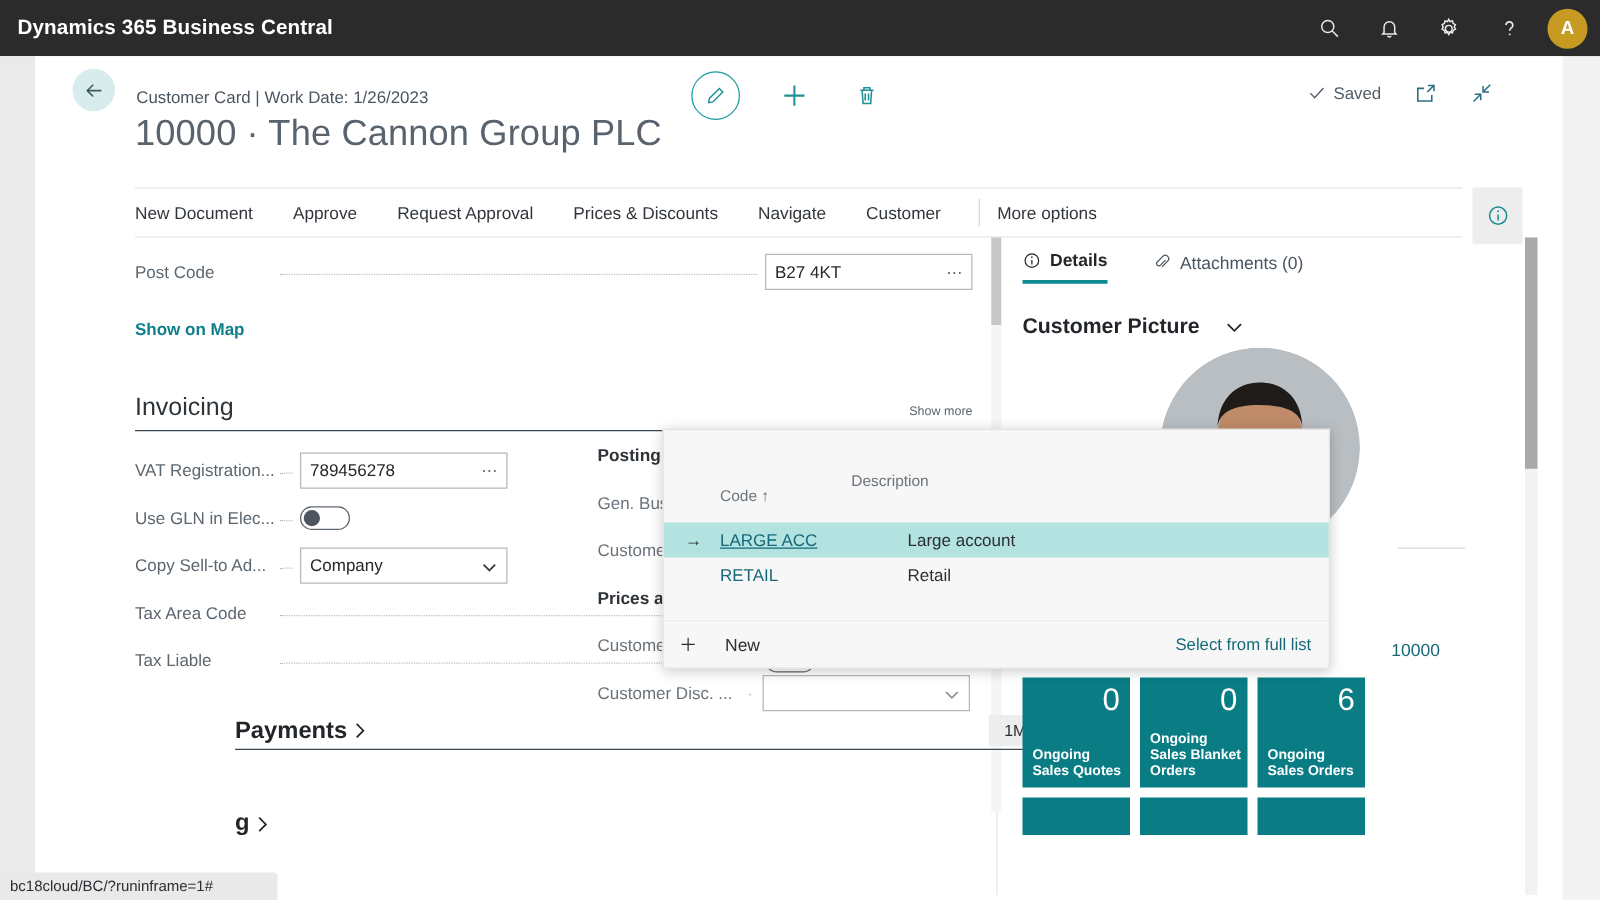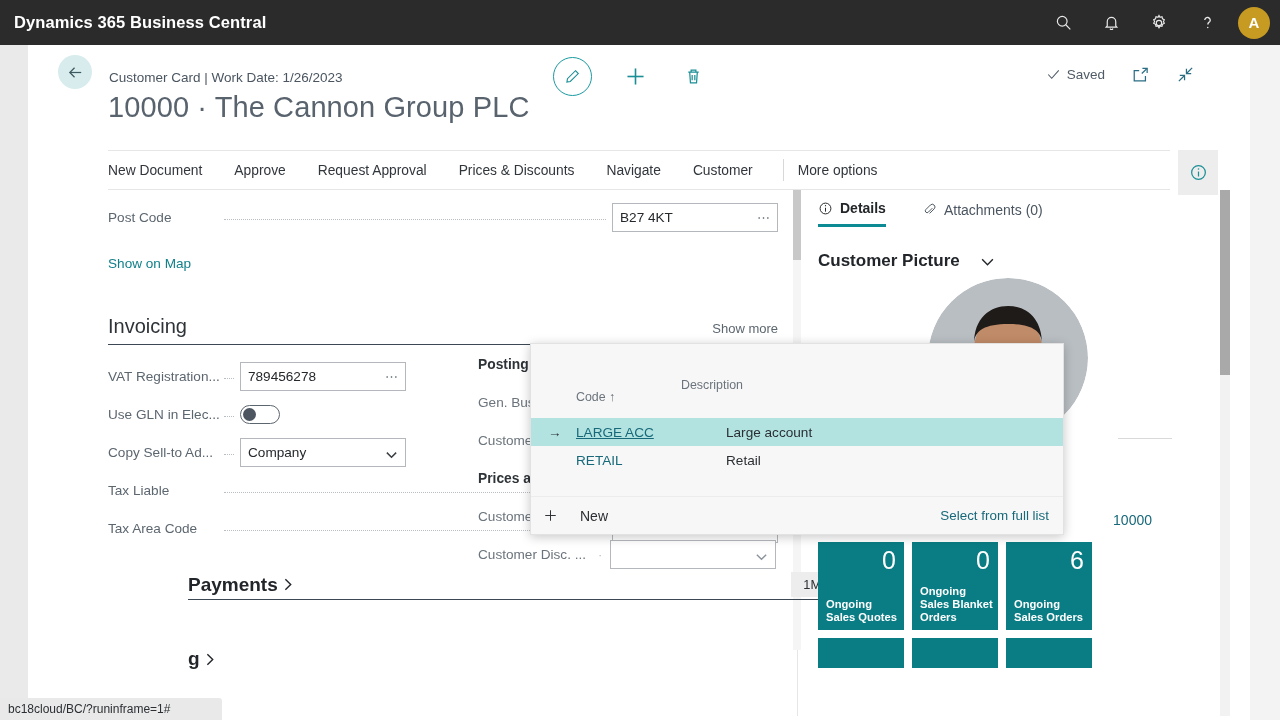--- a/index.html
+++ b/index.html
@@ -147,28 +147,28 @@
   }
   .chev-light { color: #8c949b; }
   .toggle {
     width: 40px; height: 19px; border-radius: 10px; border: 1px solid #5c666f;
     background: #fff; position: relative;
   }
   .toggle .knob {
     position: absolute; left: 2px; top: 2px; width: 13px; height: 13px;
     border-radius: 50%; background: #4c5560;
   }
-  .link-teal { color: #11808a; font-size: 13.6px; font-weight: 400; }
+  .link-teal { color: #11808a; font-size: 13.6px; font-weight: 700; }
 
   .sec-head {
     font-size: 20px; color: #2e3338; font-weight: 400;
     padding-bottom: 6px; display: flex; align-items: baseline;
   }
   .sec-rule { border-bottom: 1px solid #3c4854; width: 643px; }
-  .show-more { font-size: 13px; color: #5c666f; margin-left: auto; }
+  .show-more { font-size: 10px; color: #5c666f; margin-left: auto; }
 
   
   .mid-col { position: absolute; left: 370px; top: 0; width: 300px; }
   .mid-head { font-size: 13.8px; font-weight: 700; color: #2e3338; height: 38px; display: flex; align-items: center; }
   .mid-row { display: flex; align-items: center; height: 38px; }
   .mid-label { width: 118px; font-size: 13.6px; color: #6b747c; white-space: nowrap; overflow: hidden; }
   .mid-dot { color: #b9bec3; font-size: 13px; margin-left: 2px; }
 
   
   .popup {
@@ -416,39 +416,39 @@
           <div class="tbox">Company</div>
           <div class="chev">
             <svg width="13" height="13" viewBox="0 0 14 14" fill="none" stroke="currentColor" stroke-width="1.6">
                 <polyline points="2,5 7,10 12,5"></polyline>
               </svg>
           </div>
         </div>
       </div>
 
       <div class="field-row">
-        <div class="field-label">Tax Liable</div>
-        <div class="dots"></div>
-        <div class="ctrl">
-          <div class="toggle">
-              <div class="knob"></div>
-            </div>
-        </div>
-      </div>
-
-      <div class="field-row">
         <div class="field-label">Tax Area Code</div>
         <div class="dots"></div>
         <div class="ctrl">
           <div class="tbox"></div>
           <div class="chev chev-light">
             <svg width="13" height="13" viewBox="0 0 14 14" fill="none" stroke="currentColor" stroke-width="1.5">
                 <polyline points="2,5 7,10 12,5"></polyline>
               </svg>
           </div>
+        </div>
+      </div>
+
+      <div class="field-row">
+        <div class="field-label">Tax Liable</div>
+        <div class="dots"></div>
+        <div class="ctrl">
+          <div class="toggle">
+              <div class="knob"></div>
+            </div>
         </div>
       </div>
 
       <div class="mid-col" style="top:155px;">
         <div class="mid-head">Posting Details</div>
         <div class="mid-row">
           <div class="mid-label">Gen. Bus. Postin...</div>
           <div class="mid-dot">·</div>
         </div>
         <div class="mid-row">

